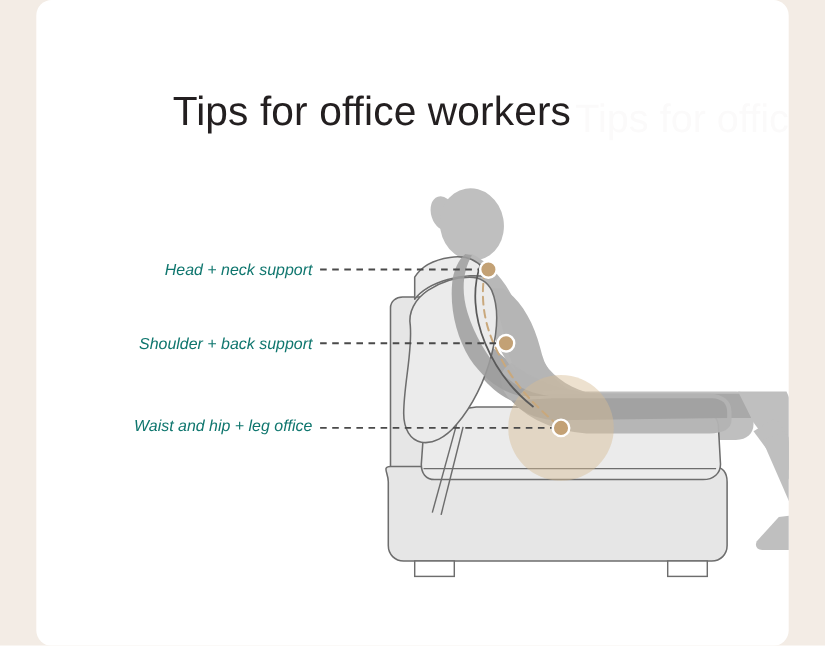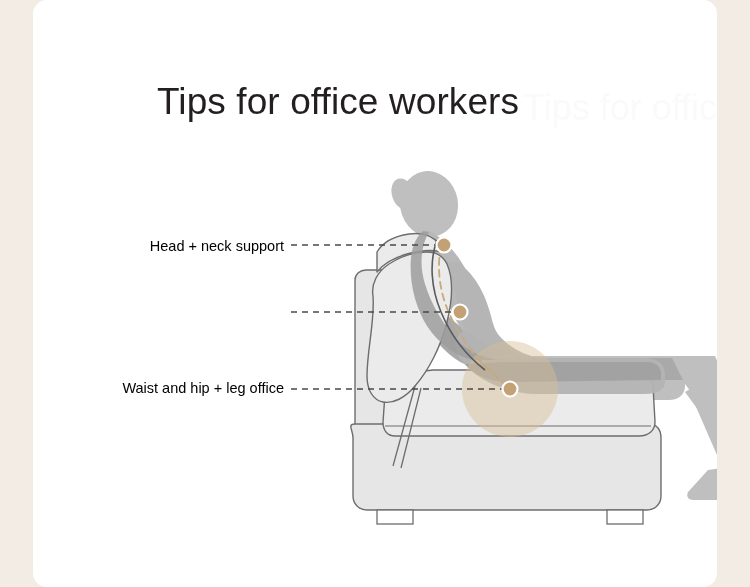--- a/index.html
+++ b/index.html
@@ -43,23 +43,24 @@
     font-size: 36px;
     line-height: 44px;
     color: #fbfafa;
     white-space: nowrap;
     user-select: none;
   }
   .callout-label {
     position: absolute;
     font-size: 14.5px;
     line-height: 18px;
-    color: #000000;
+    color: #0f766e;
     white-space: nowrap;
     text-align: right;
+    font-style: italic;
   }
   #label-head   { right: 433px; top: 237px; }
   #label-shoulder { right: 433px; top: 304px; }
   #label-waist  { right: 433px; top: 379px; }
   #scene {
     position: absolute;
     left: 0; top: 0;
     width: 750px; height: 587px;
   }
 </style>
@@ -267,17 +268,18 @@
       <g>
         <circle cx="411" cy="245" r="7.5" fill="#c3a175" stroke="#ffffff" stroke-width="2.2"></circle>
         <circle cx="427" cy="312" r="7.5" fill="#c3a175" stroke="#ffffff" stroke-width="2.2"></circle>
         <circle cx="477" cy="389" r="7.5" fill="#c3a175" stroke="#ffffff" stroke-width="2.2"></circle>
       </g>
 
     </svg>
 
     <div class="callout-label" id="label-head">Head + neck support</div>
 
+    <div class="callout-label" id="label-shoulder">Shoulder + back support</div>
 
     <div class="callout-label" id="label-waist">Waist and hip + leg office</div>
 
   </div>
 </div>
 
 </body></html>

